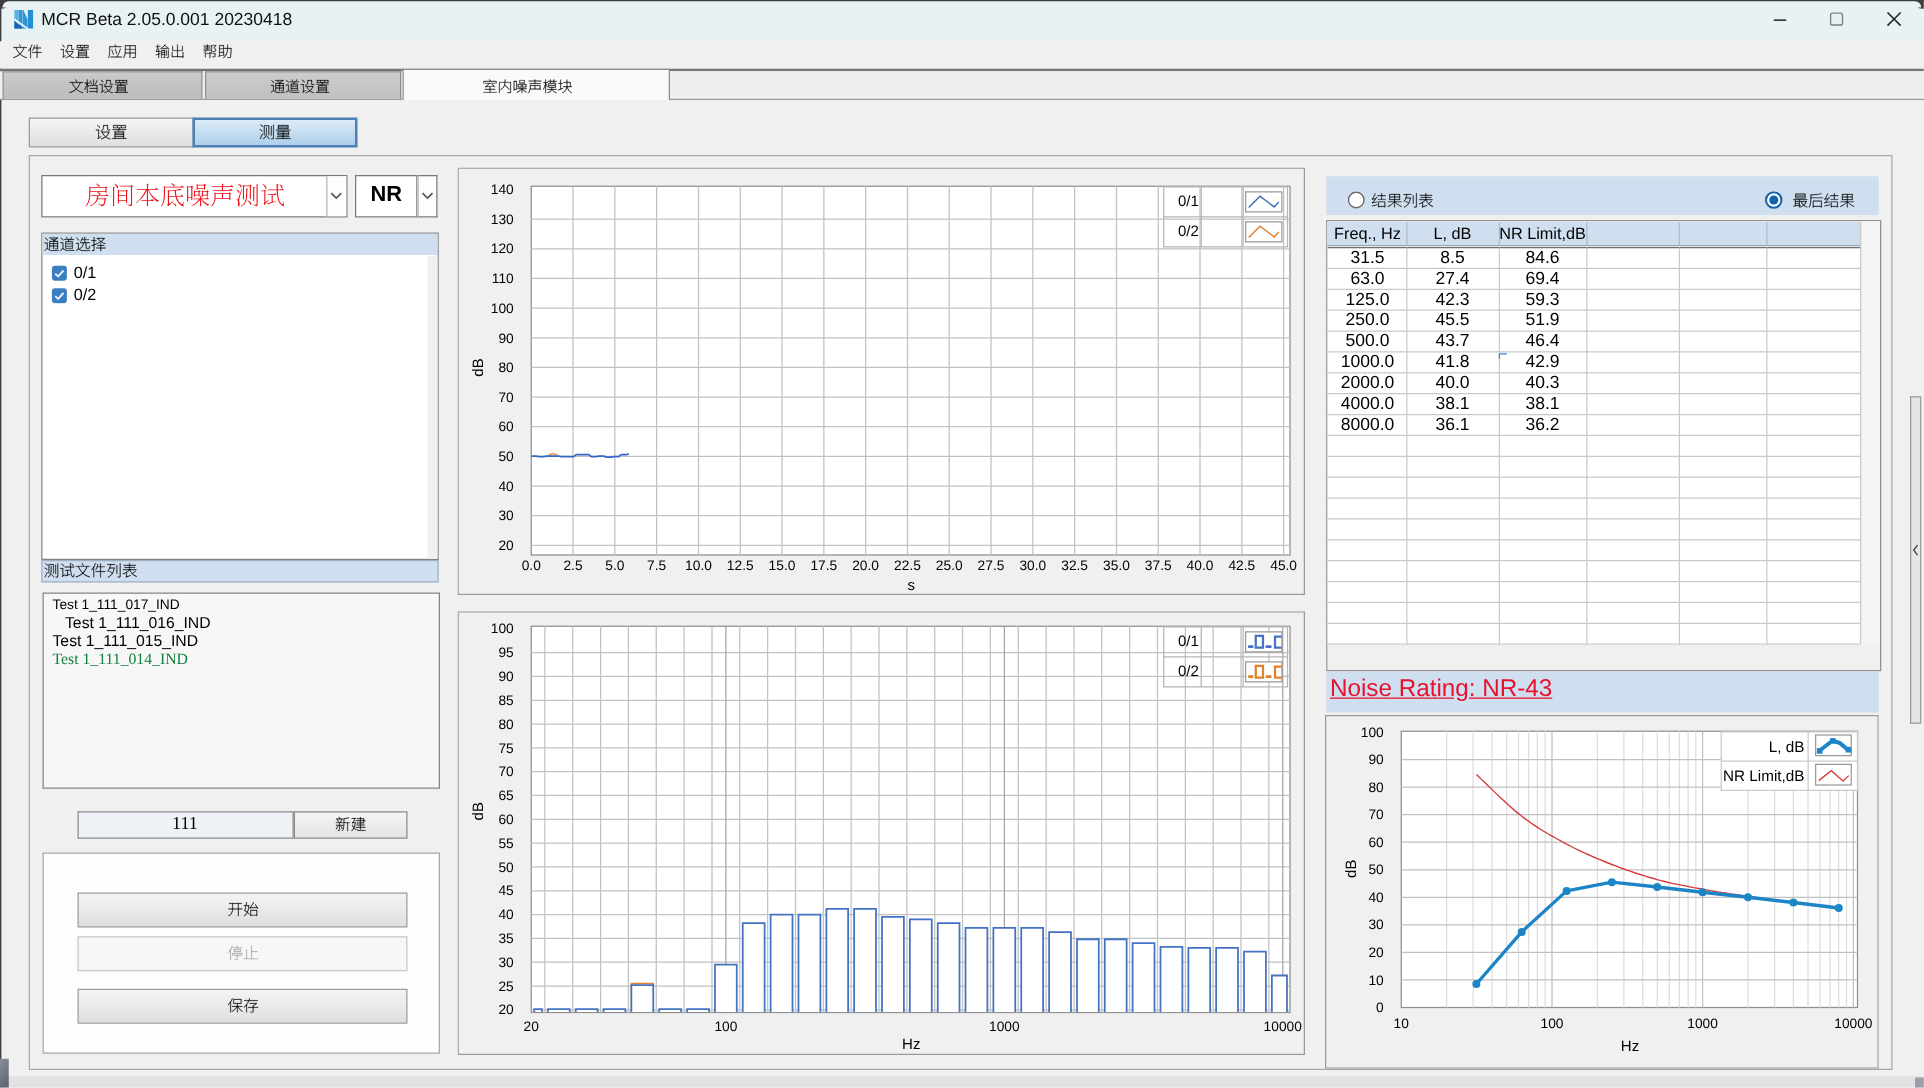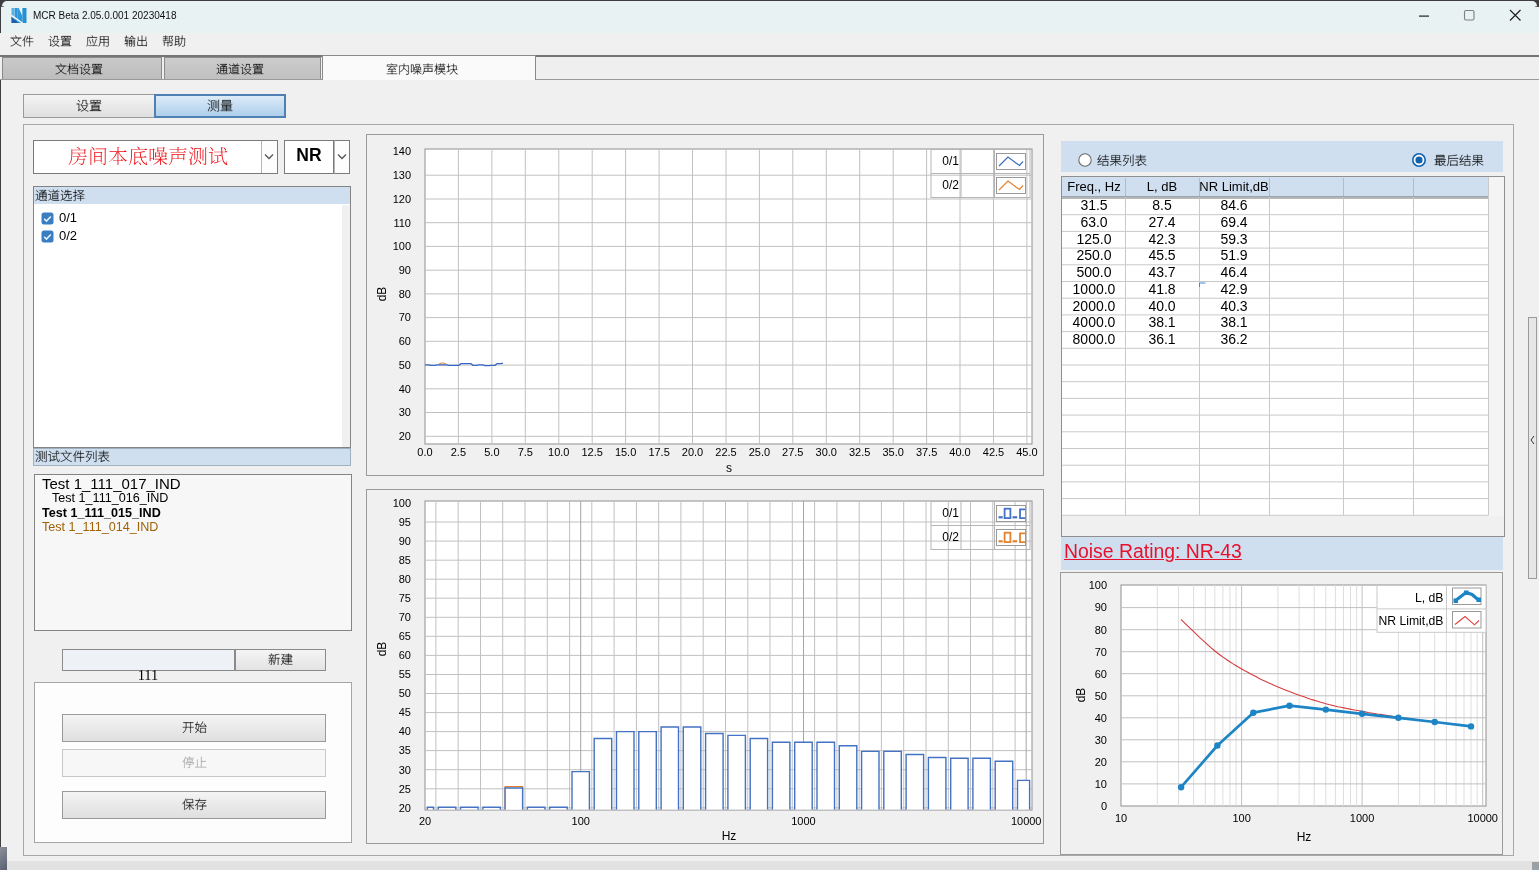--- a/index.html
+++ b/index.html
@@ -60,21 +60,21 @@
 <div style="position:absolute;left:1538;top:0;width:1px;height:870px;background:#3e3e3e"></div>
 <svg style="position:absolute;left:11px;top:8px" width="16" height="15" viewBox="0 0 17 17">
 <rect x="0" y="0" width="3.4" height="17" fill="#55b3e3"></rect>
 <rect x="3.7" y="0" width="3.4" height="17" fill="#2d96d8"></rect>
 <rect x="7.4" y="0" width="4.6" height="17" fill="#2d96d8"></rect>
 <rect x="12.3" y="0" width="4.7" height="17" fill="#2390d5"></rect>
 <polygon points="0,17 0,10 8,17" fill="#1b5fae"></polygon>
 <polygon points="0,9.5 11,17 13.4,17 0,7.5" fill="#fff" opacity="0.95"></polygon>
 <polygon points="8.2,0 12.0,0 12.0,8.5" fill="#fff" opacity="0.9"></polygon>
 </svg>
-<div style="position:absolute;left:33px;top:9.9px;font-family:'Liberation Sans',sans-serif;font-size:10px;line-height:11.5px;color:#101010;font-weight:normal;letter-spacing:0;white-space:nowrap;">MCR Beta 2.05.0.001 20230418</div>
+<div style="position:absolute;left:33px;top:9.9px;font-family:'Liberation Sans',sans-serif;font-size:14px;line-height:11.5px;color:#101010;font-weight:normal;letter-spacing:0;white-space:nowrap;">MCR Beta 2.05.0.001 20230418</div>
 <svg style="position:absolute;left:1410px;top:5px" width="125" height="24">
 <rect x="9" y="10.5" width="10" height="1.2" fill="#222"></rect>
 <rect x="54.5" y="5.5" width="9.5" height="9.5" rx="1.5" fill="none" stroke="#7a8084" stroke-width="1.1"></rect>
 <path d="M100 5 L110.5 15.5 M110.5 5 L100 15.5" stroke="#222" stroke-width="1.2" fill="none"></path>
 </svg>
 <div style="position:absolute;left:0;top:33px;width:1539px;height:22px;background:#f0f0f0"></div>
 <svg style="position:absolute;left:10.4px;top:34.6px" width="24.0" height="14.2">
     <g fill="#000" stroke="#000" stroke-width="18" transform="translate(0,10.56) scale(0.012000,-0.012000)">
       <use href="#a6587" x="0"></use>
       <use href="#a4ef6" x="1000"></use>
@@ -200,26 +200,26 @@
     <g fill="#000" stroke="#000" stroke-width="18" transform="translate(0,11.00) scale(0.012500,-0.012500)">
       <use href="#a6d4b" x="0"></use>
       <use href="#a8bd5" x="1000"></use>
       <use href="#a6587" x="2000"></use>
       <use href="#a4ef6" x="3000"></use>
       <use href="#a5217" x="4000"></use>
       <use href="#a8868" x="5000"></use>
     </g>
   </svg>
 <div style="position:absolute;left:34px;top:474px;width:318px;height:157px;background:#f7f7f7;border:1px solid #848484;box-sizing:border-box"></div>
-<div style="position:absolute;left:42px;top:477.7px;font-family:'Liberation Sans',sans-serif;font-size:15px;line-height:12.6px;color:#000;font-weight:normal;letter-spacing:0;white-space:nowrap;">Test 1_111_017_IND</div>
+<div style="position:absolute;left:42px;top:477.7px;font-family:'Liberation Sans',sans-serif;font-size:11px;line-height:12.6px;color:#000;font-weight:normal;letter-spacing:0;white-space:nowrap;">Test 1_111_017_IND</div>
 <div style="position:absolute;left:52px;top:492.2px;font-family:'Liberation Sans',sans-serif;font-size:12.6px;line-height:12.6px;color:#000;font-weight:normal;letter-spacing:0;white-space:nowrap;">Test 1_111_016_IND</div>
-<div style="position:absolute;left:42px;top:506.7px;font-family:'Liberation Sans',sans-serif;font-size:12.6px;line-height:12.6px;color:#000;font-weight:bold;letter-spacing:0;white-space:nowrap;">Test 1_111_015_IND</div>
-<div style="position:absolute;left:42px;top:521.2px;font-family:Liberation Sans, sans-serif;font-size:12.6px;line-height:12.6px;color:#a16207;font-weight:normal;letter-spacing:0;white-space:nowrap;">Test 1_111_014_IND</div>
+<div style="position:absolute;left:42px;top:506.7px;font-family:'Liberation Sans',sans-serif;font-size:12.6px;line-height:12.6px;color:#000;font-weight:normal;letter-spacing:0;white-space:nowrap;">Test 1_111_015_IND</div>
+<div style="position:absolute;left:42px;top:521.2px;font-family:Liberation Serif, serif;font-size:12.6px;line-height:12.6px;color:#15803d;font-weight:normal;letter-spacing:0;white-space:nowrap;">Test 1_111_014_IND</div>
 <div style="position:absolute;left:62px;top:649px;width:173px;height:22px;background:#eef1f5;border:1px solid #8a8a8a;box-sizing:border-box"></div>
-<div style="position:absolute;left:148px;top:651.9px;font-family:'Liberation Serif',serif;font-size:14.5px;line-height:14.5px;color:#000;font-weight:normal;letter-spacing:0;white-space:nowrap;transform:translateX(-50%);margin-top:16px;">111</div>
+<div style="position:absolute;left:148px;top:651.9px;font-family:'Liberation Serif',serif;font-size:14.5px;line-height:14.5px;color:#000;font-weight:normal;letter-spacing:0;white-space:nowrap;transform:translateX(-50%);">111</div>
 <div style="position:absolute;left:235px;top:649px;width:91px;height:22px;background:linear-gradient(#f5f5f5,#e3e3e3);border:1px solid #8a8a8a;box-sizing:border-box"></div>
 <svg style="position:absolute;left:267.5px;top:653.0px" width="25.0" height="14.8">
     <g fill="#000" stroke="#000" stroke-width="18" transform="translate(0,11.00) scale(0.012500,-0.012500)">
       <use href="#a65b0" x="0"></use>
       <use href="#a5efa" x="1000"></use>
     </g>
   </svg>
 <div style="position:absolute;left:34px;top:682px;width:318px;height:161px;background:#fdfdfd;border:1px solid #a5a5a5;box-sizing:border-box"></div>
 <div style="position:absolute;left:62px;width:264px;height:28px;box-sizing:border-box;top:714px;background:linear-gradient(#f4f4f4,#dfdfdf);border:1px solid #9a9a9a"></div>
 <div style="position:absolute;left:62px;width:264px;height:28px;box-sizing:border-box;top:749px;background:#f7f7f7;border:1px solid #c8c8c8"></div>

